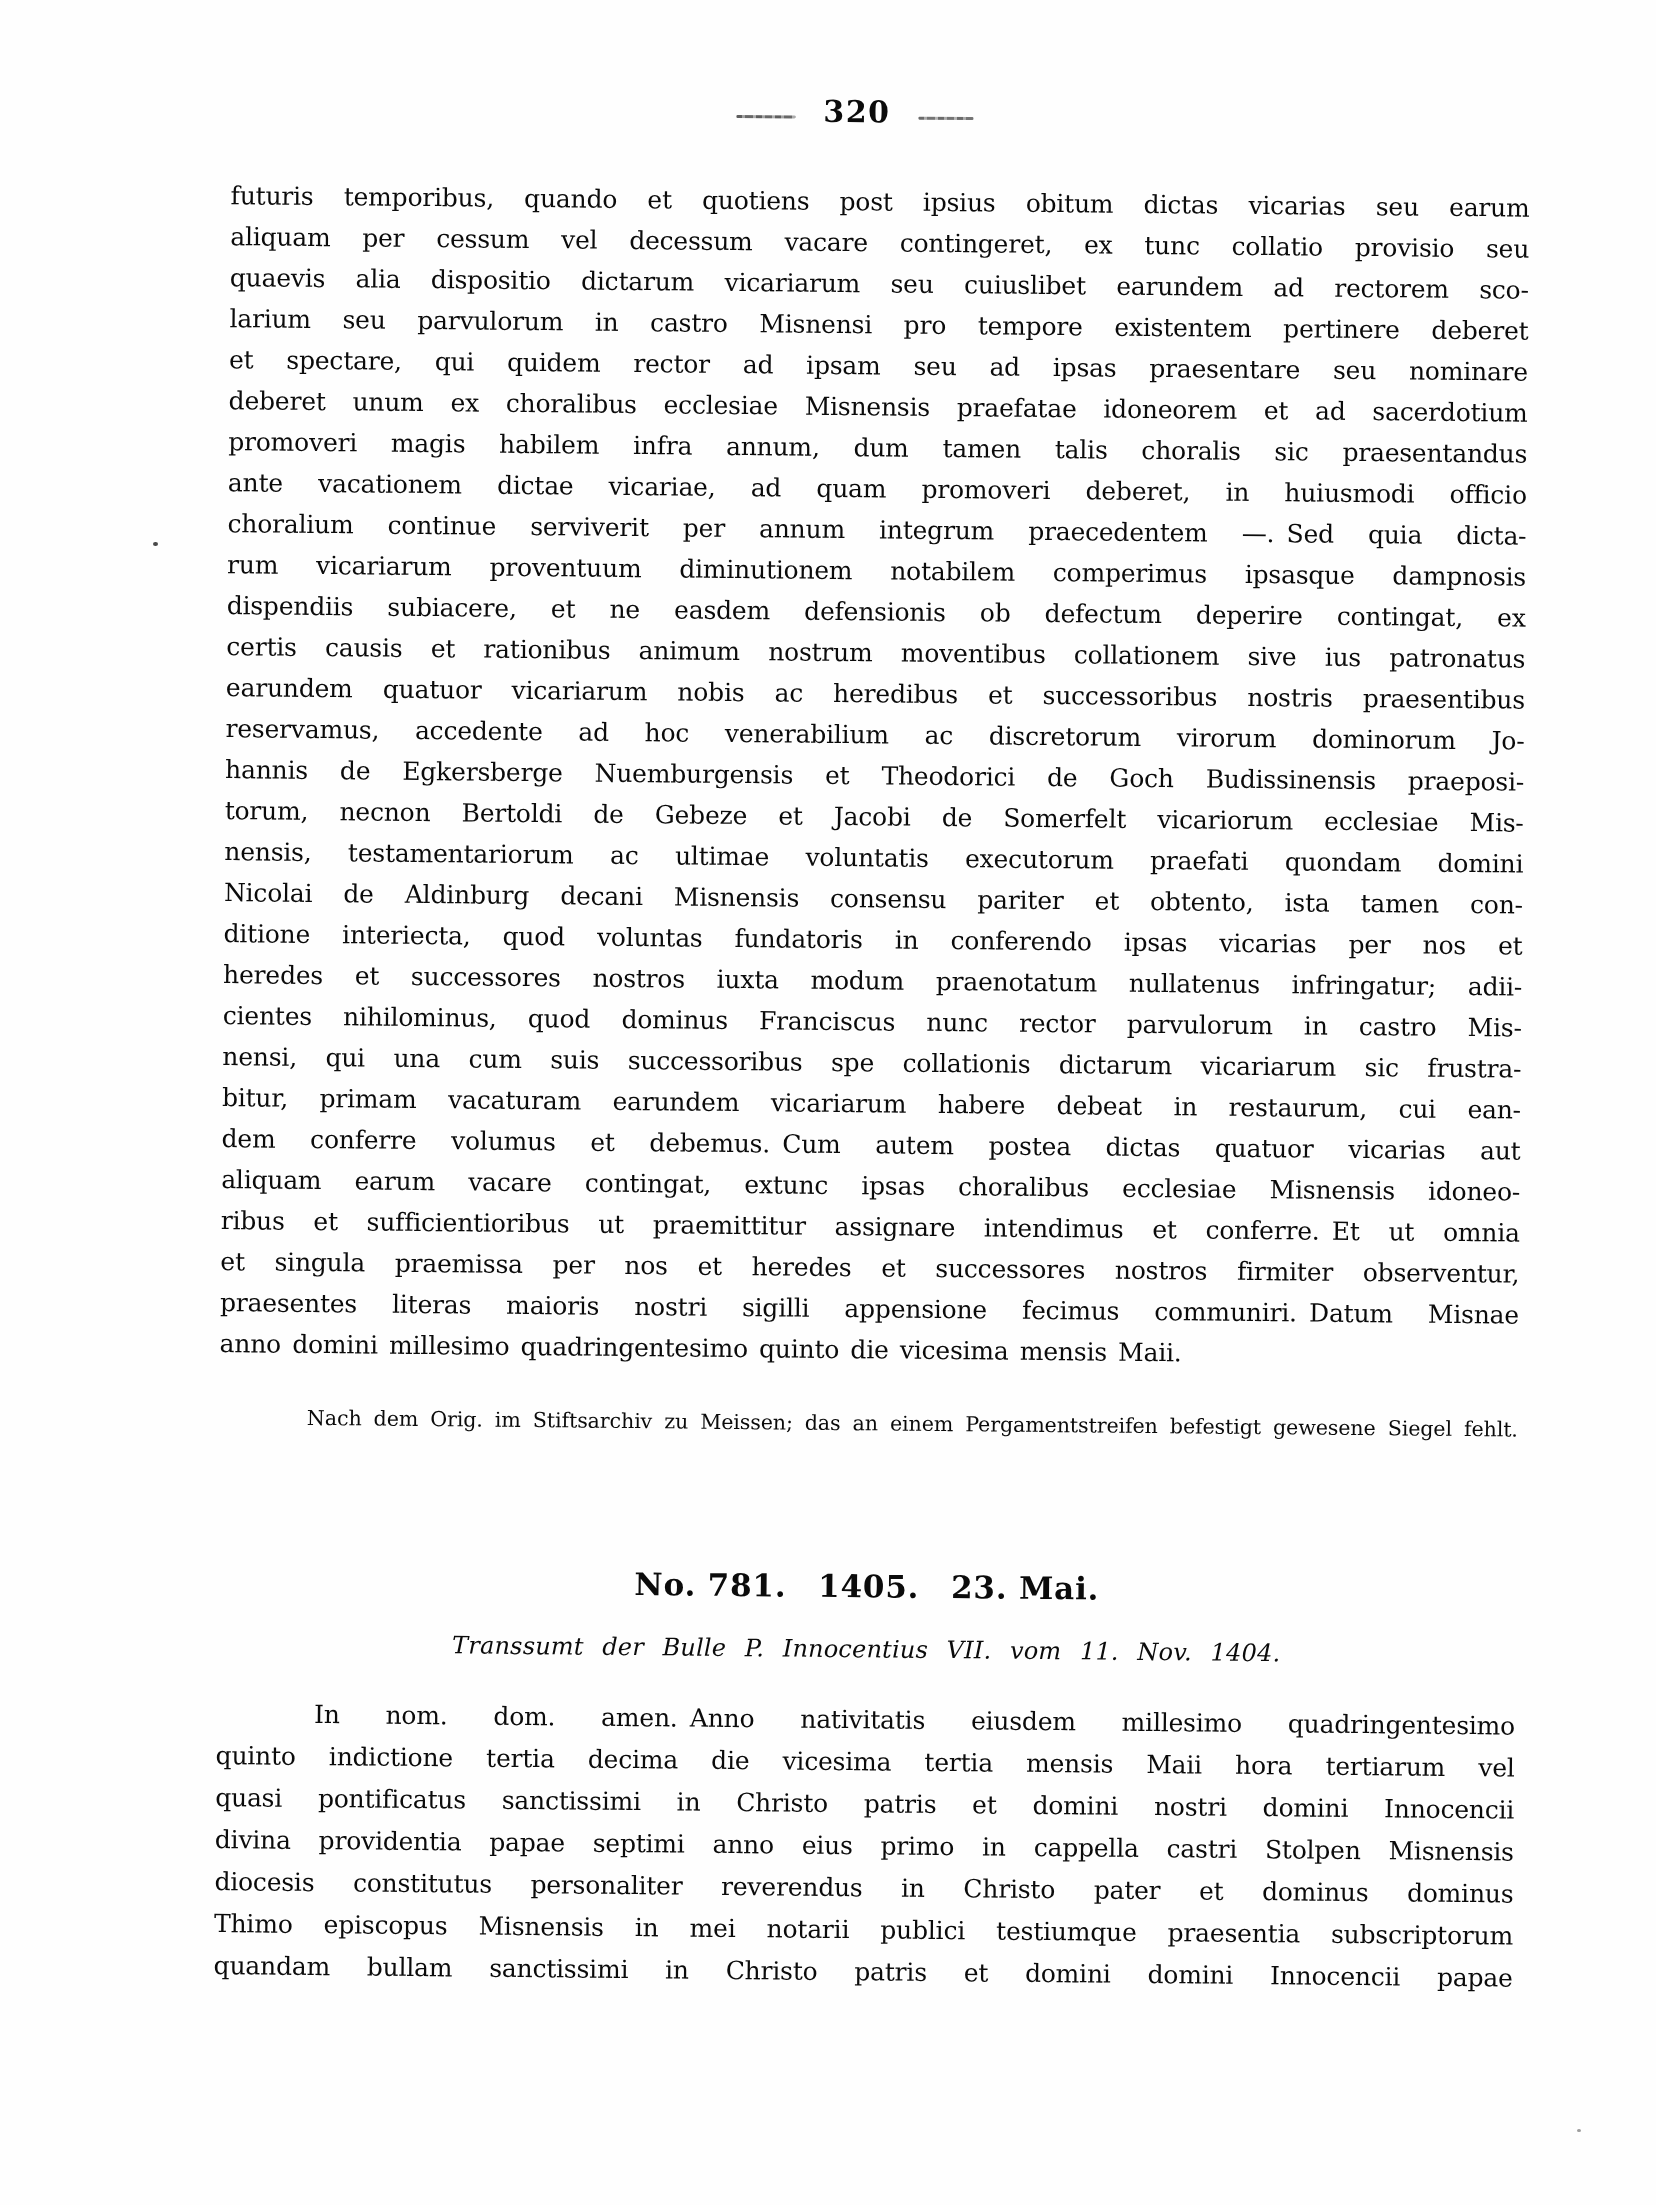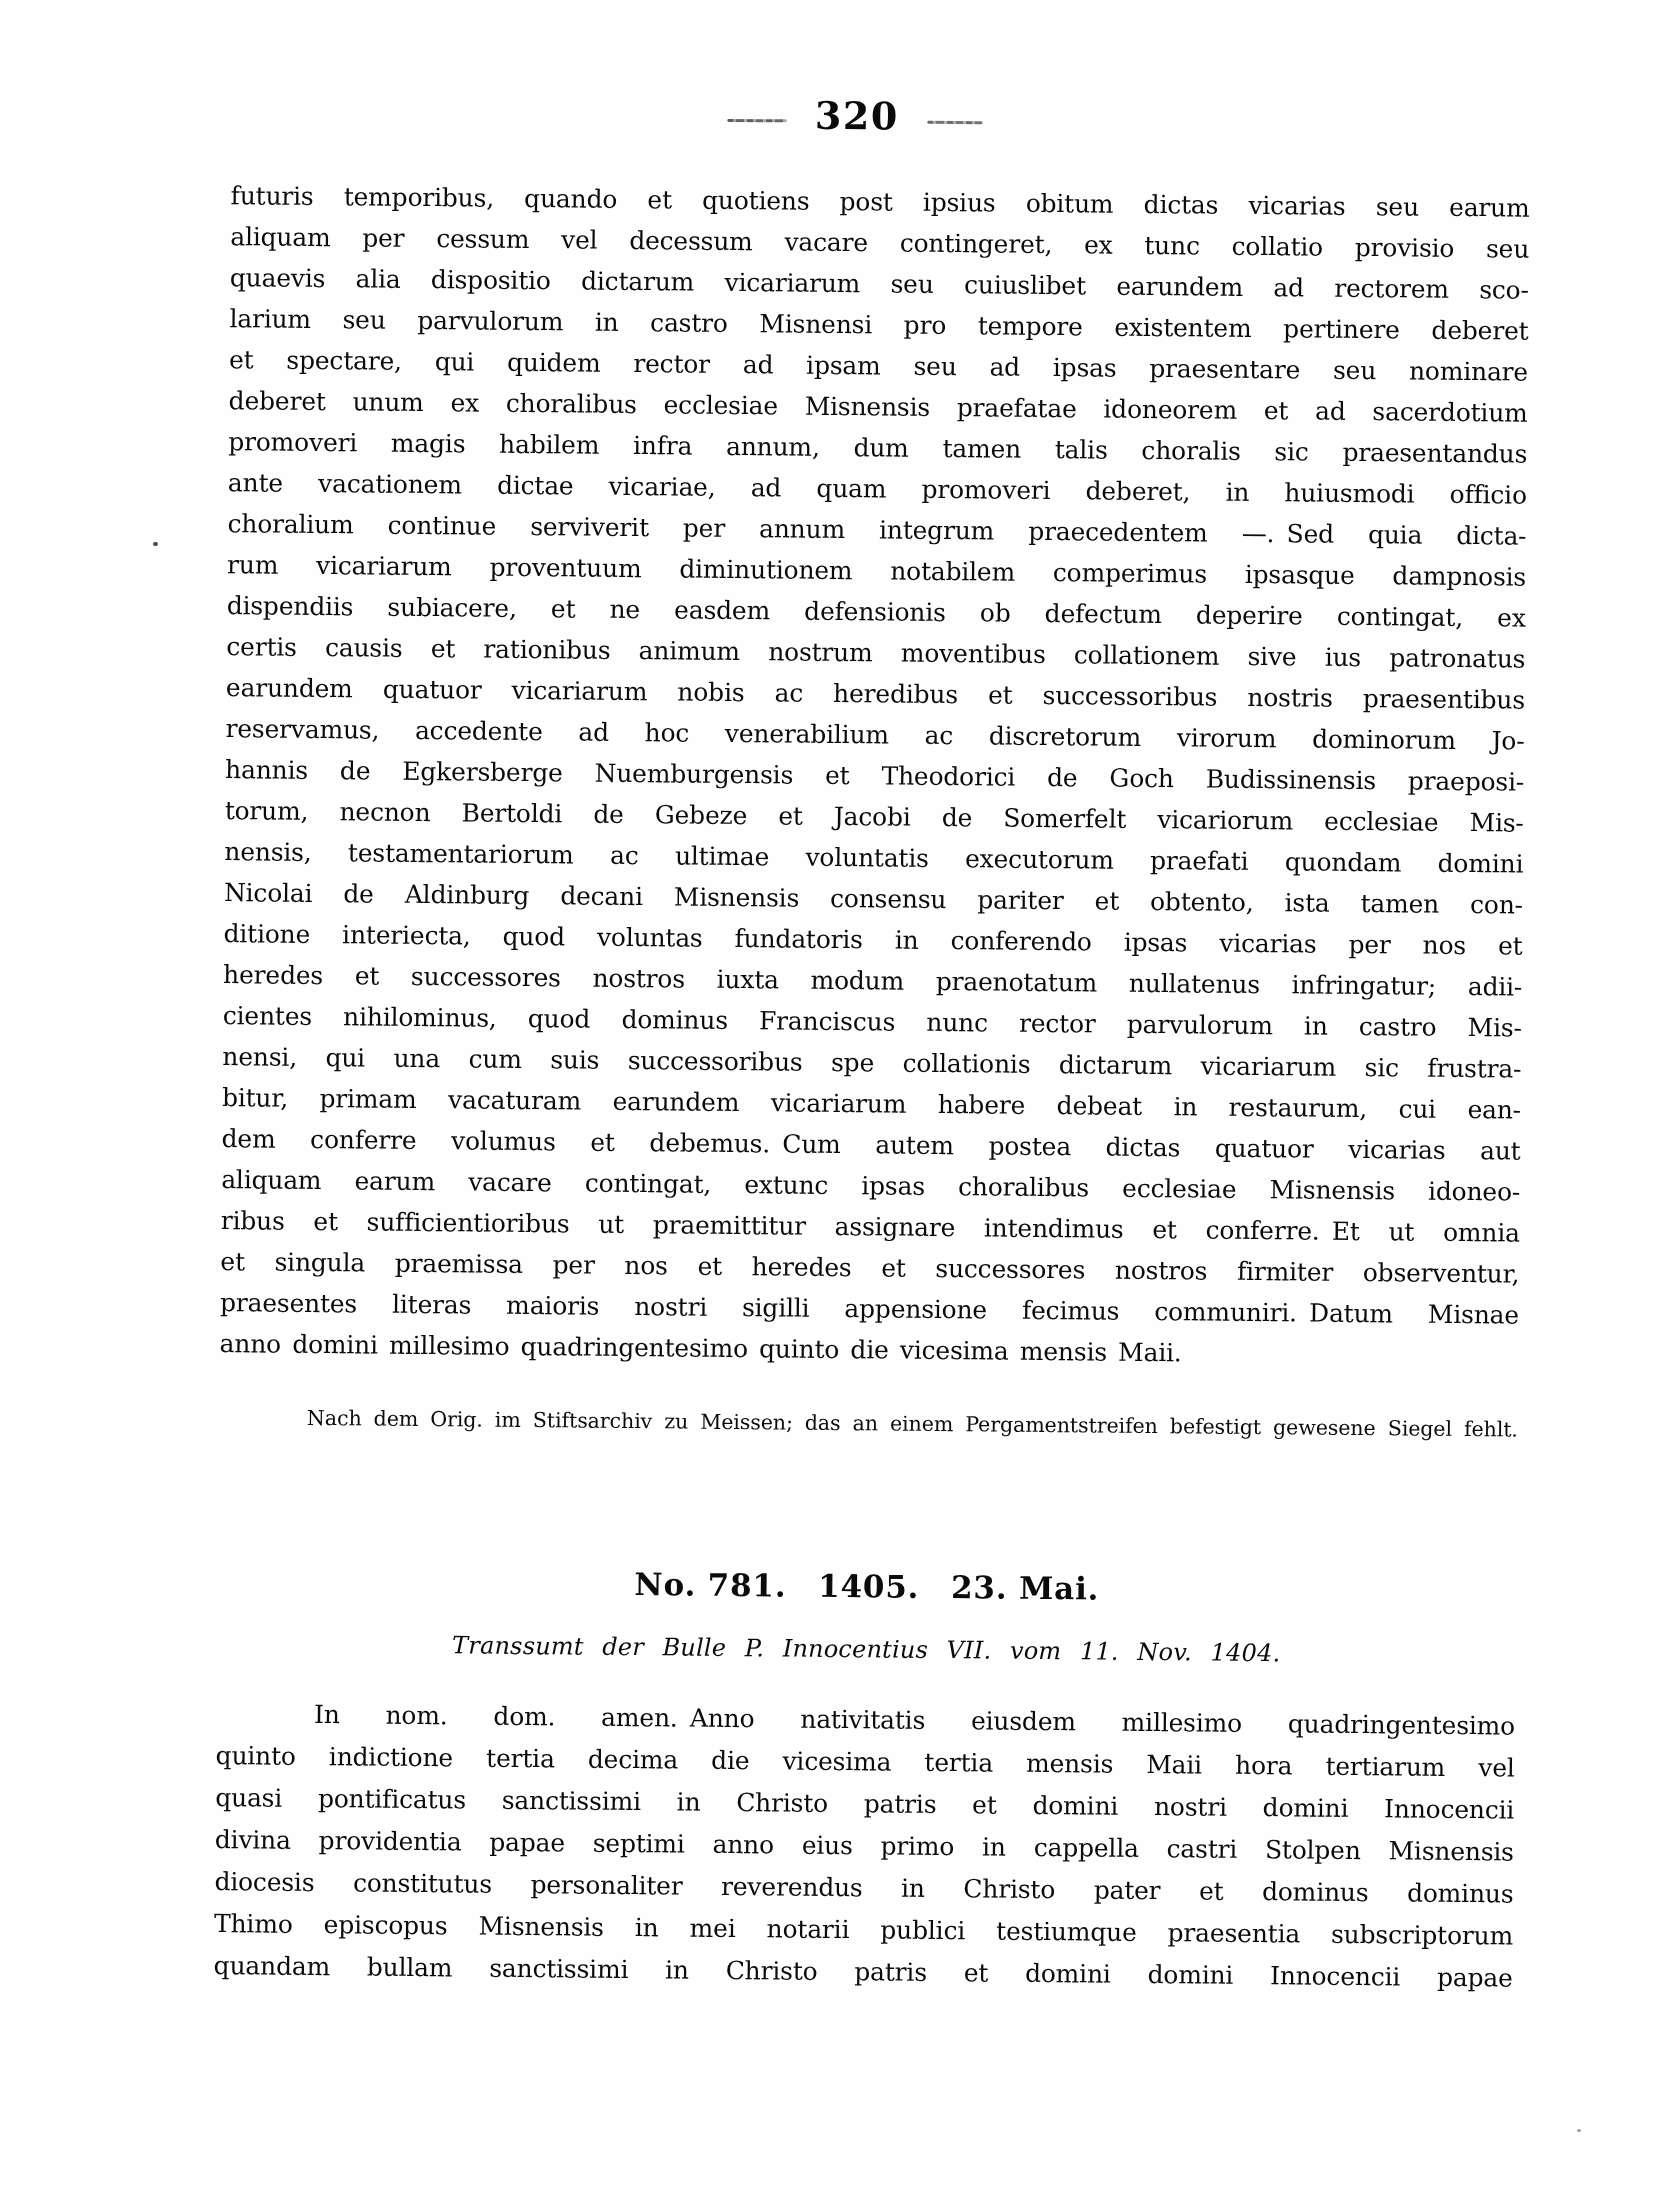--- a/index.html
+++ b/index.html
@@ -32,21 +32,21 @@
     position: absolute;
     left: 231px;
     top: 97px;
     width: 1247px;
     display: flex;
     align-items: center;
     justify-content: center;
     gap: 28px;
   }
   .page-number {
-    font-size: 38px;
+    font-size: 30px;
     font-weight: 600;
     letter-spacing: 1.6px;
     line-height: 1;
   }
   .printed-dash {
     width: 59px;
     height: 2.7px;
     border-radius: 1.1px;
     background: repeating-linear-gradient(90deg,
       #3a3a3a 0 6px, #8d8d8d 6px 8.7px,

